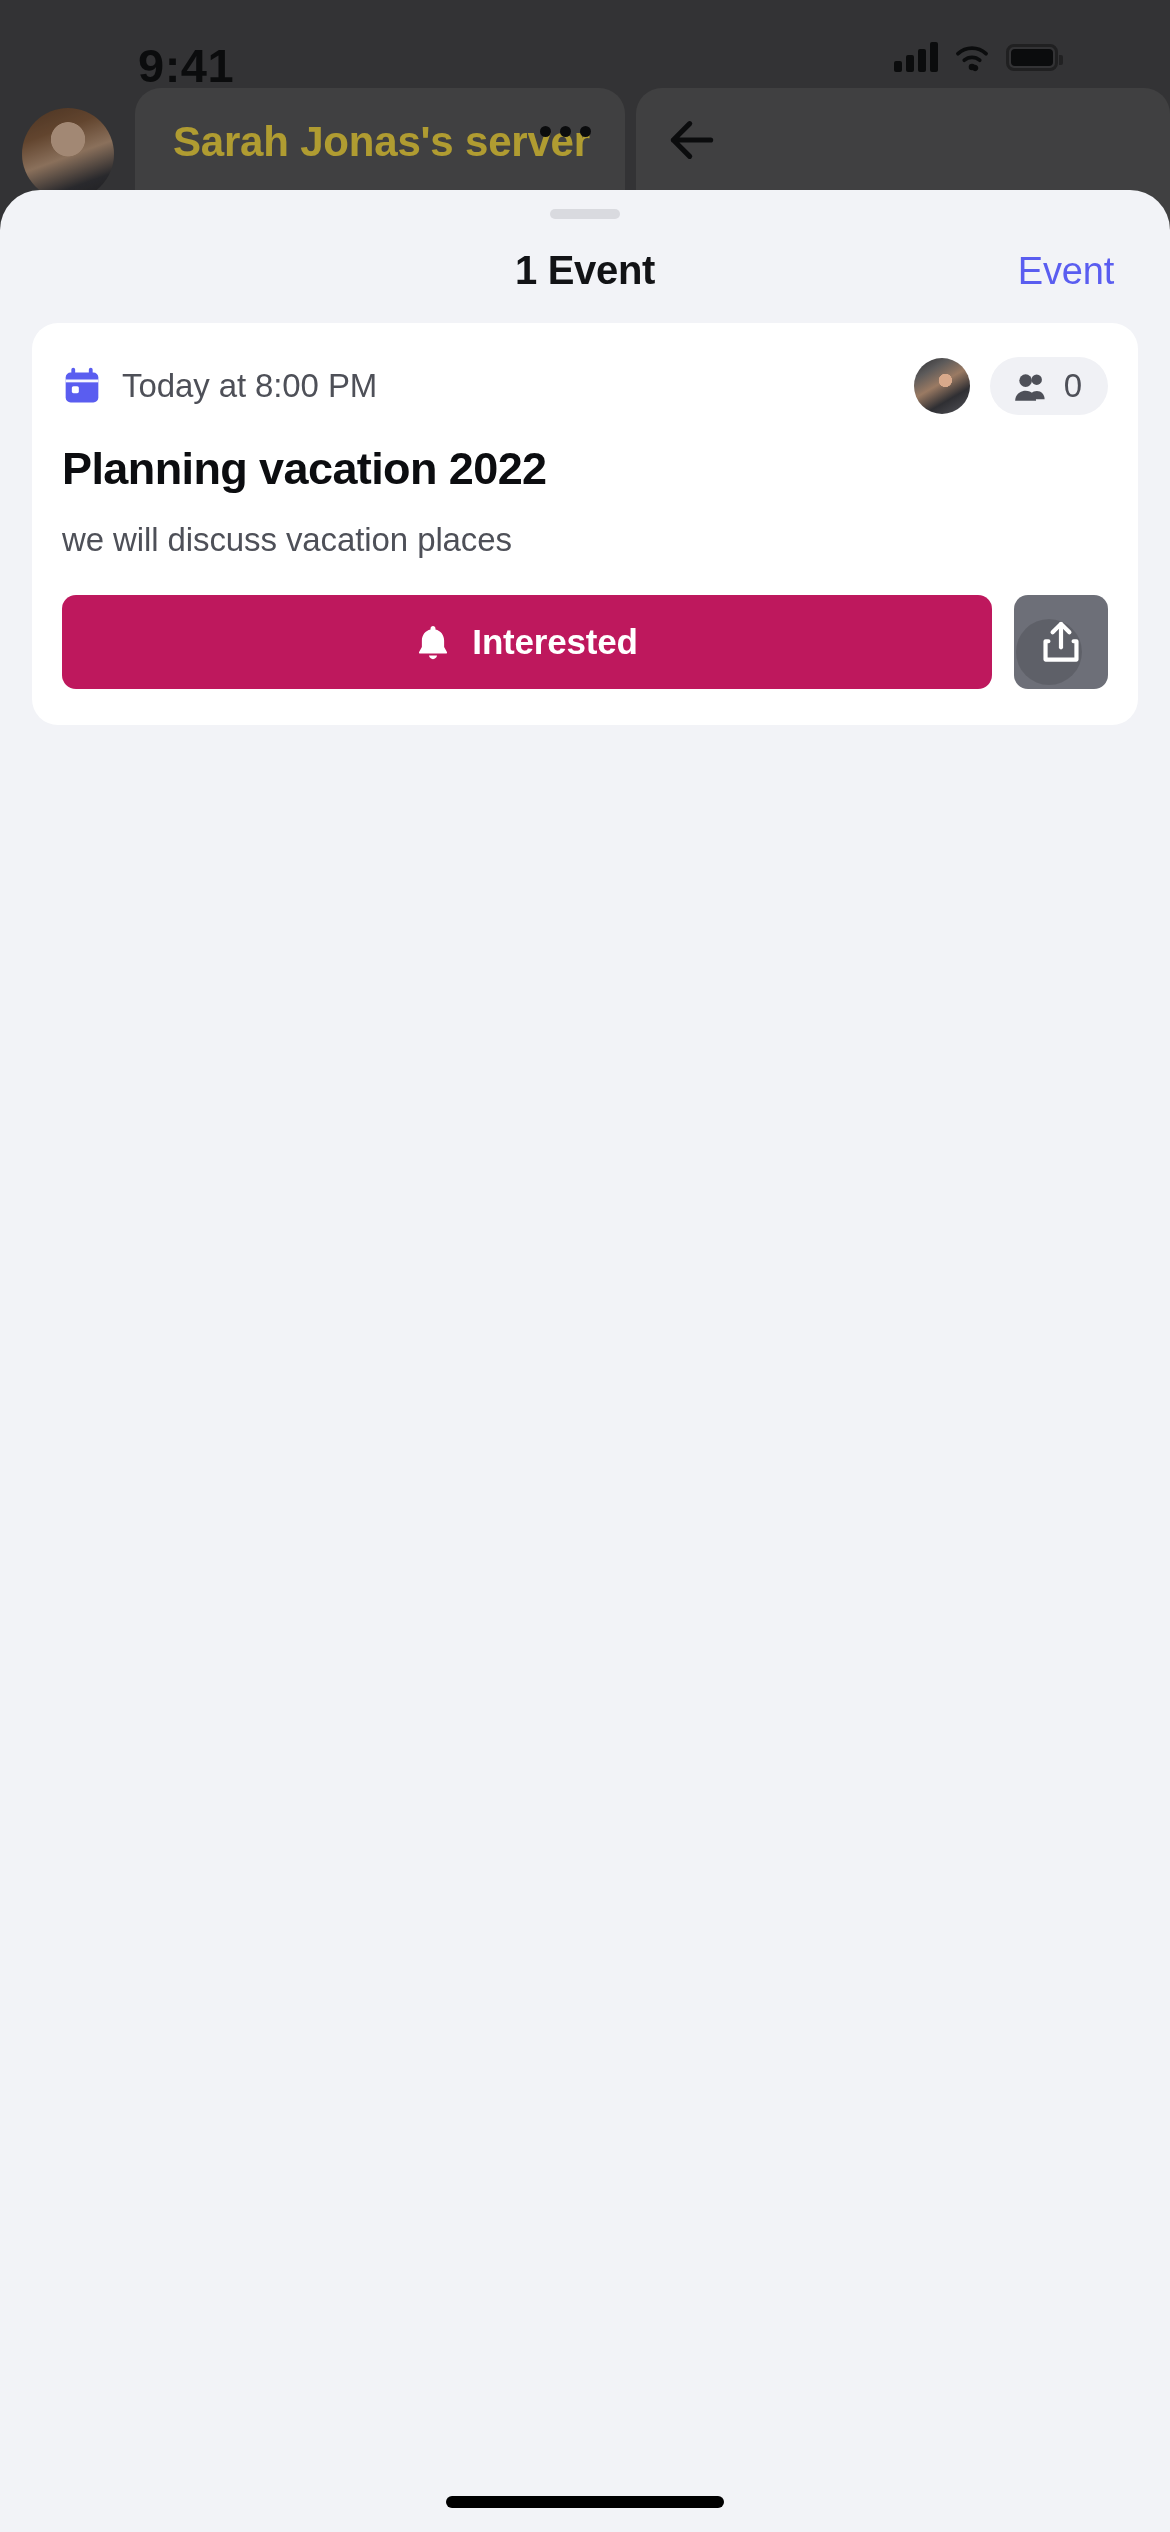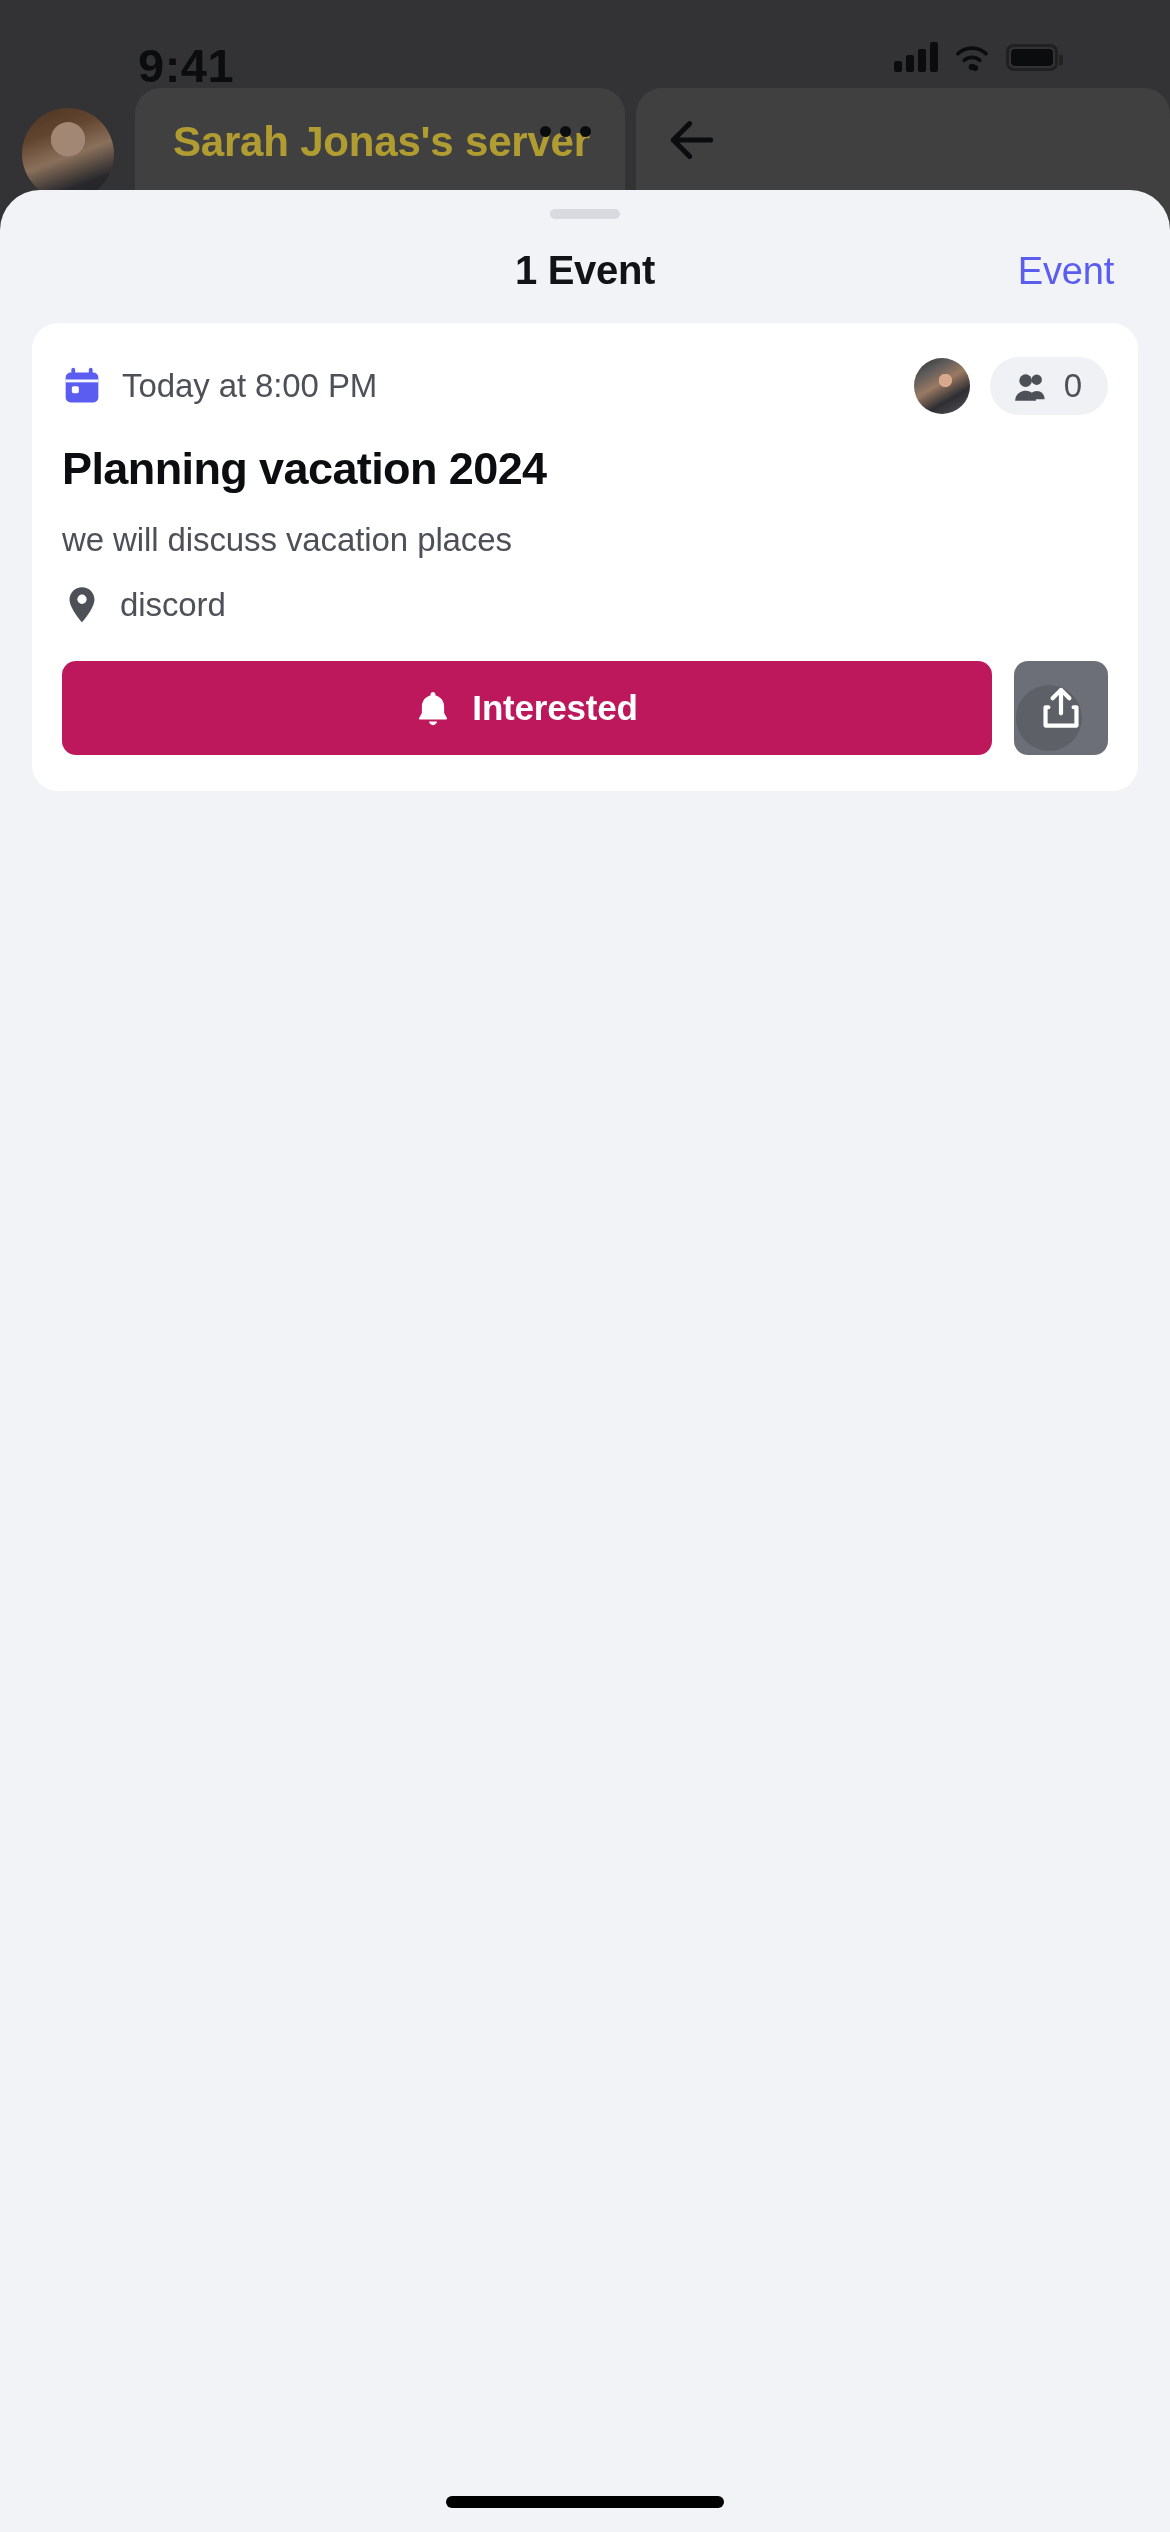--- a/index.html
+++ b/index.html
@@ -278,30 +278,23 @@
               <circle cx="15.6" cy="6" r="3.3" fill="#4e5058"></circle>
               <path d="M10.8 18.3c0-3 2.2-5.2 4.9-5.2s4.9 2.2 4.9 5.2z" fill="#4e5058"></path>
               <circle cx="8.6" cy="6.6" r="4" fill="#4e5058"></circle>
               <path d="M2 19.3c0-3.6 2.9-6.3 6.6-6.3s6.6 2.7 6.6 6.3z" fill="#4e5058"></path>
             </svg>
             <span class="count-text">0</span>
           </button>
         </div>
       </div>
 
-      <div class="event-title">Planning vacation 2024</div>
+      <div class="event-title">Planning vacation 2022</div>
       <div class="event-desc">we will discuss vacation places</div>
 
-      <div class="event-location">
-        <svg class="pin-ico" viewBox="0 0 20 25">
-          <path d="M10 1.4c-4.3 0-7.8 3.4-7.8 7.7 0 5.6 7.8 14.3 7.8 14.3s7.8-8.7 7.8-14.3c0-4.3-3.5-7.7-7.8-7.7z" fill="#4e5058"></path>
-          <circle cx="10" cy="8.9" r="2.9" fill="#ffffff"></circle>
-        </svg>
-        <span class="location-text">discord</span>
-      </div>
 
       <div class="card-actions">
         <button class="interested-btn">
           <svg class="bell-ico" viewBox="0 0 22 24">
             <path d="M11 1.6c-.9 0-1.6.7-1.6 1.6v.7C6.1 4.6 3.8 7.5 3.8 11v4.3L2 18.4c-.3.5.1 1.1.7 1.1h16.6c.6 0 1-.6.7-1.1l-1.8-3.1V11c0-3.5-2.3-6.4-5.6-7.1v-.7c0-.9-.7-1.6-1.6-1.6z" fill="#ffffff"></path>
             <path d="M8.4 20.8c.2 1.3 1.3 2.3 2.6 2.3s2.4-1 2.6-2.3z" fill="#ffffff"></path>
           </svg>
           <span class="interested-label">Interested</span>
         </button>
         <button class="share-btn">

